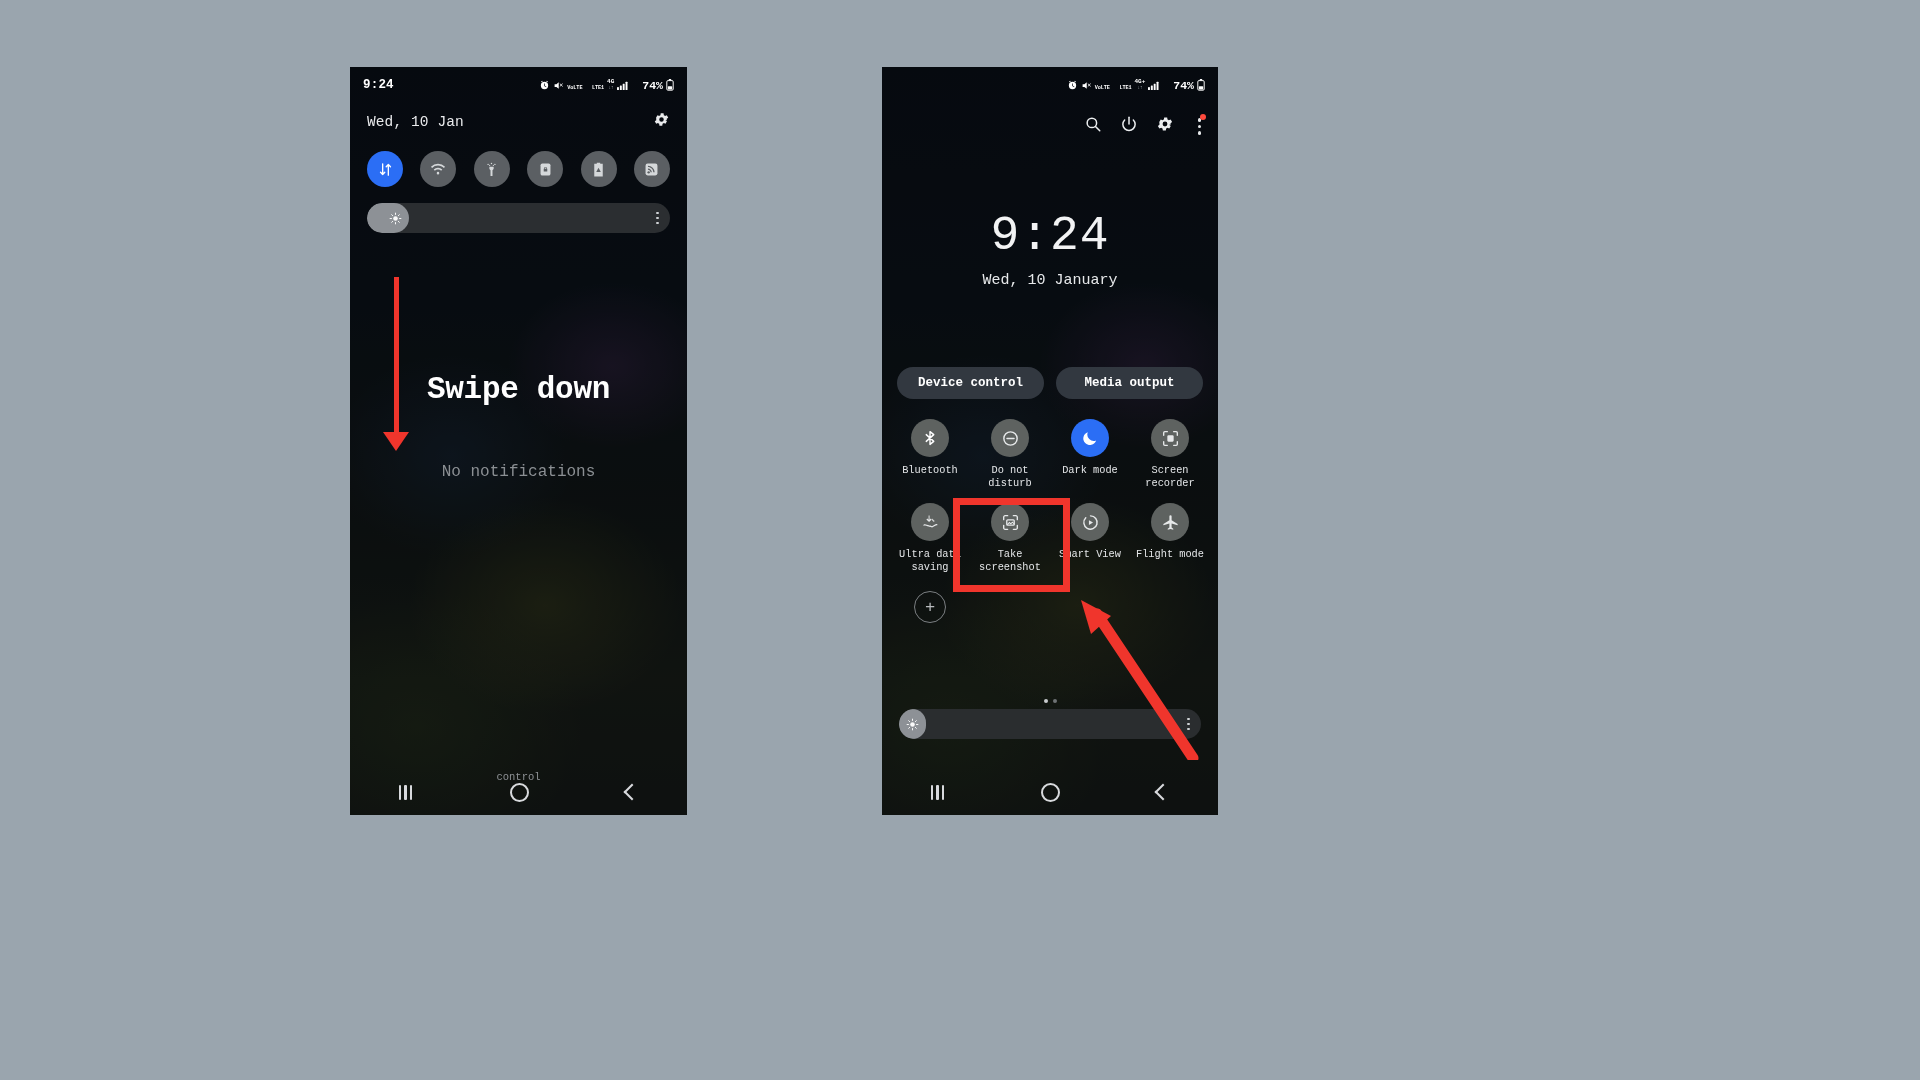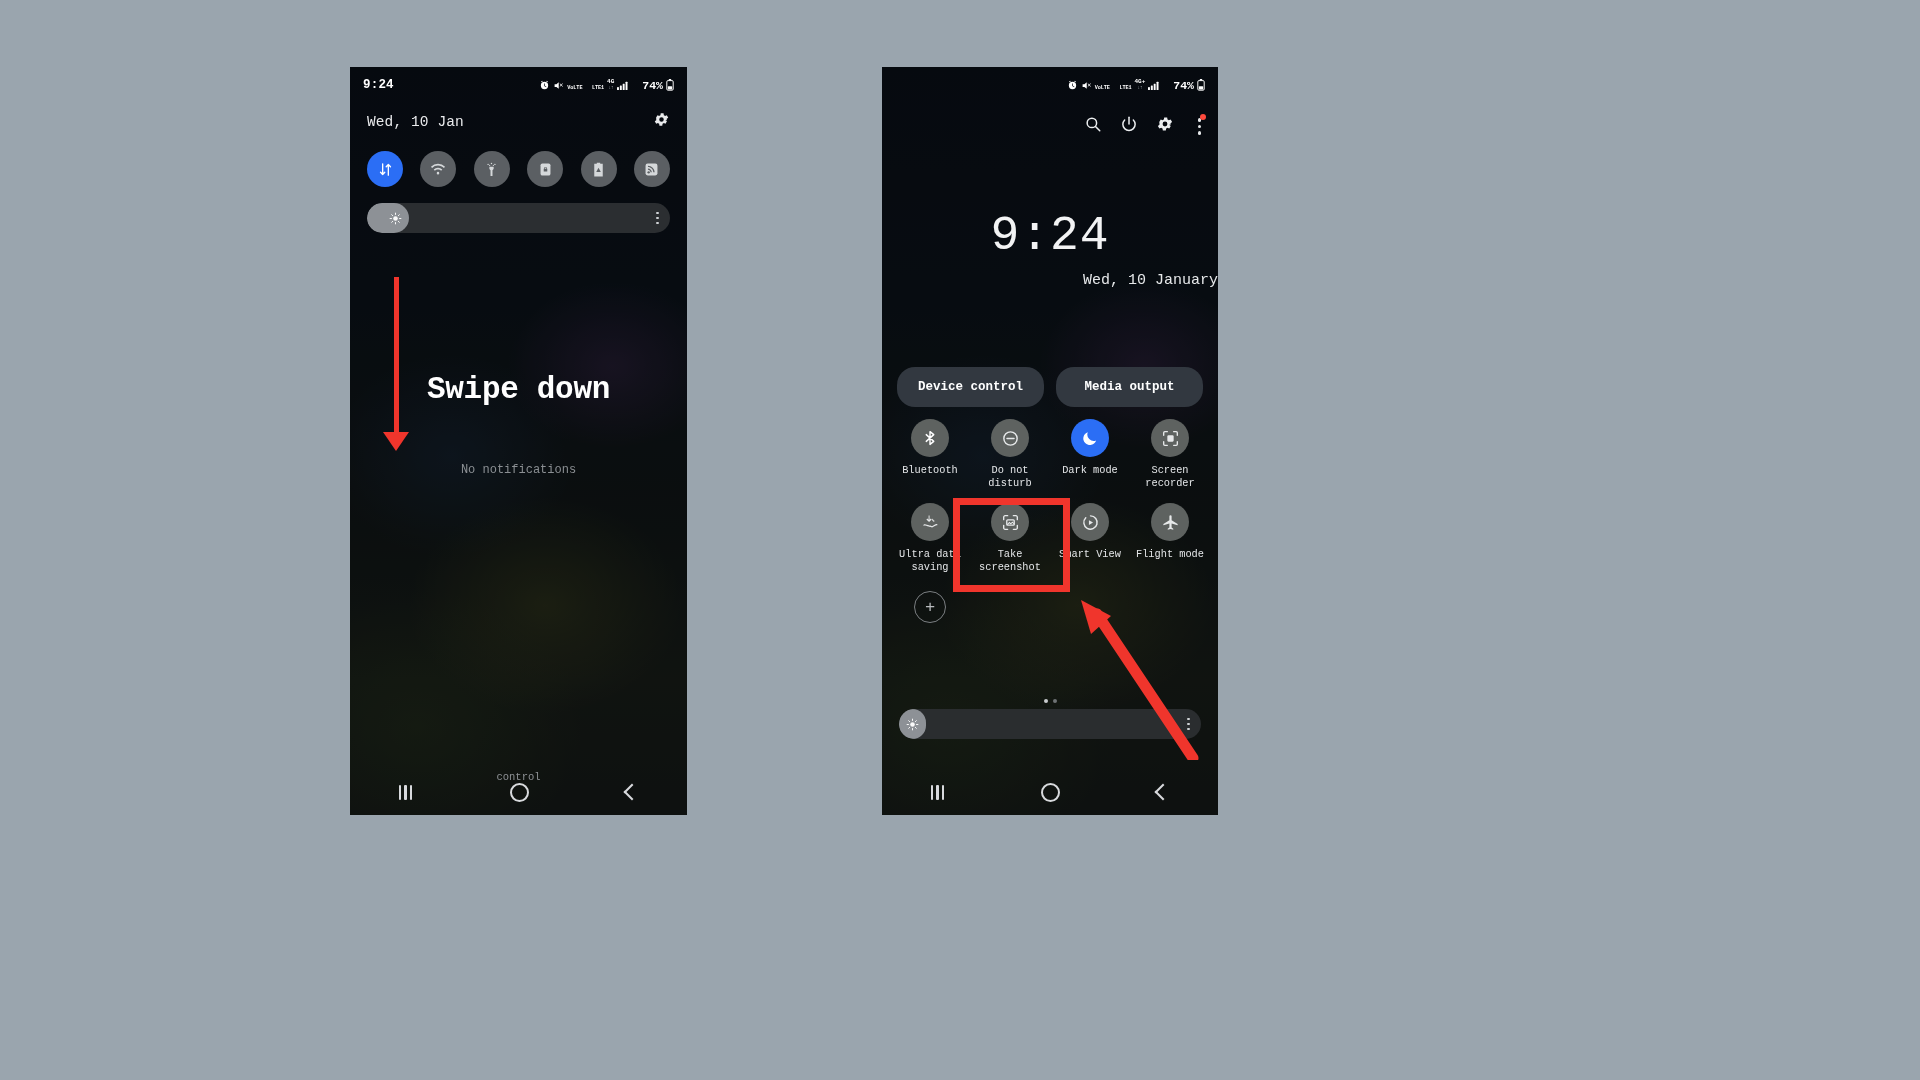--- a/index.html
+++ b/index.html
@@ -56,45 +56,45 @@
   #bright-left{top:136px;}
   #bright-right{bottom:76px;background:#2a2d2f;}
   .bright-fill{height:100%;background:#8d9196;border-radius:15px;display:flex;align-items:center;
     justify-content:flex-end;padding-right:7px;box-sizing:border-box;}
   .bright-dots{margin-left:auto;padding-right:11px;display:flex;flex-direction:column;gap:2.5px;}
   .bright-dots i{width:2.6px;height:2.6px;border-radius:50%;background:#cfd2d5;display:block;}
 
   
   .swipe-text{position:absolute;left:0;right:0;top:305px;text-align:center;color:#fff;
     font-size:31px;font-weight:700;letter-spacing:-.3px;}
-  .no-notif{position:absolute;left:0;right:0;top:396px;text-align:center;color:#8b8f93;font-size:12px;}
+  .no-notif{position:absolute;left:0;right:0;top:396px;text-align:center;color:#8b8f93;font-size:16px;}
   .carrier{position:absolute;left:0;right:0;bottom:32px;text-align:center;color:#8e9195;font-size:10.5px;}
 
   
   .navbar{position:absolute;left:0;right:0;bottom:0;height:46px;display:flex;align-items:center;
     justify-content:space-around;}
   .nav-recents{display:flex;gap:3px;}
   .nav-recents i{width:2.5px;height:15px;background:#d8dadd;display:block;border-radius:1px;}
   .nav-home{width:15px;height:15px;border:2px solid #d8dadd;border-radius:50%;}
   .nav-back{width:10px;height:10px;border-left:2px solid #d8dadd;border-bottom:2px solid #d8dadd;
     transform:rotate(45deg);}
 
   
   .qp-head{position:absolute;right:11px;top:48px;display:flex;align-items:center;gap:18px;}
   .qp-kebab{display:flex;flex-direction:column;gap:3px;position:relative;padding:3px 6px;}
   .qp-kebab i{width:3.4px;height:3.4px;border-radius:50%;background:#e7e9eb;display:block;}
   .qp-badge{position:absolute;top:-1px;right:1px;width:6px;height:6px;border-radius:50%;background:#ff4a3d;}
 
   .clock-big{position:absolute;left:0;right:0;top:145px;text-align:center;color:#f2f3f4;
     font-size:48px;font-weight:300;letter-spacing:1px;line-height:1;}
-  .clock-date{position:absolute;left:0;right:0;top:205px;text-align:right;color:#e6e8ea;font-size:15px;}
+  .clock-date{position:absolute;left:0;right:0;top:205px;text-align:center;color:#e6e8ea;font-size:15px;}
 
   
   .pills{position:absolute;left:15px;right:15px;top:300px;display:flex;gap:12px;}
-  .pill{flex:1;height:40px;border-radius:18px;background:#323840;display:flex;align-items:center;
+  .pill{flex:1;height:32px;border-radius:18px;background:#323840;display:flex;align-items:center;
     justify-content:center;color:#fff;font-size:12.5px;font-weight:700;}
 
   
   .tiles{position:absolute;left:8px;right:8px;top:352px;display:grid;
     grid-template-columns:repeat(4,1fr);row-gap:14px;}
   .tile{display:flex;flex-direction:column;align-items:center;gap:7px;}
   .tile-ic{width:38px;height:38px;border-radius:50%;background:#5e6260;
     display:flex;align-items:center;justify-content:center;}
   .tile-ic.blue{background:#2b6ef5;}
   .tile-lbl{color:#e4e6e8;font-size:10.3px;text-align:center;line-height:12.5px;max-width:74px;}

